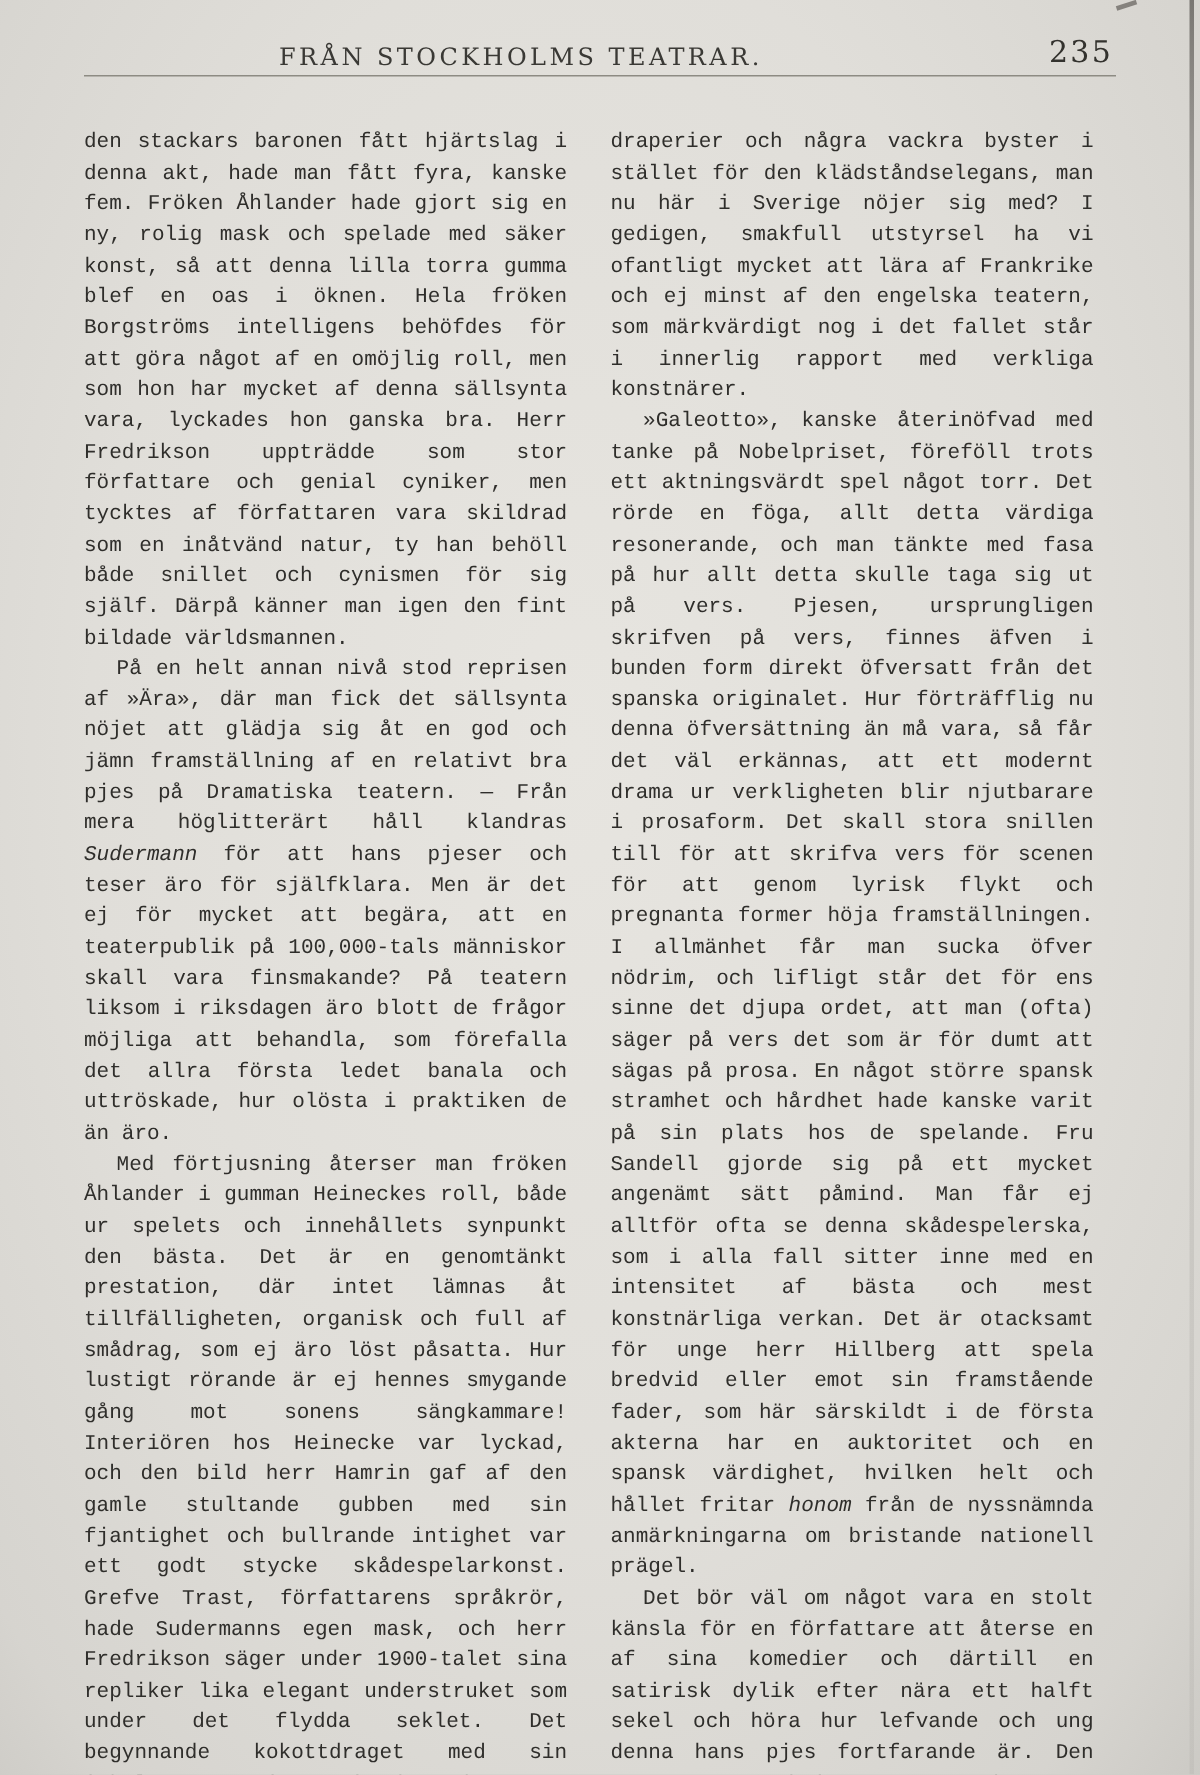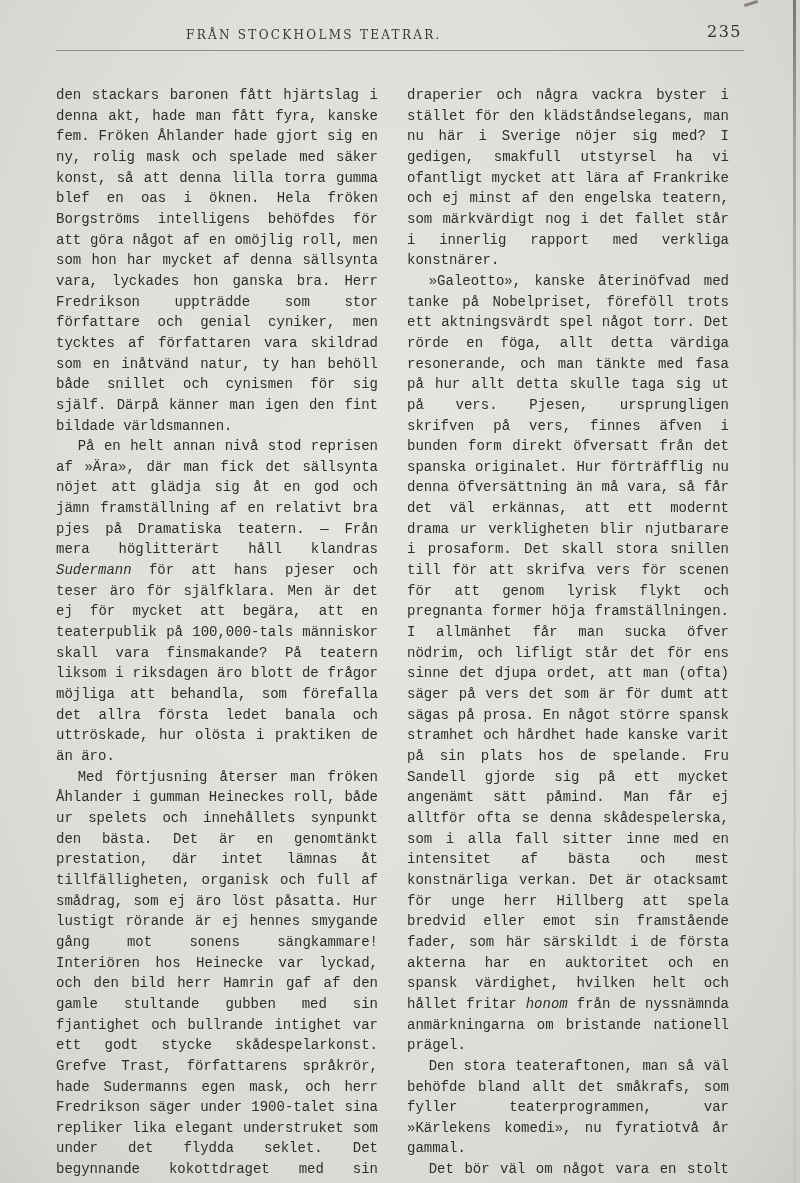--- a/index.html
+++ b/index.html
@@ -40,31 +40,31 @@
     transform: rotate(-18deg);
   }
   .running-head {
     position: relative;
     height: 24px;
   }
   .running-title {
     position: absolute;
     left: 130px;
     top: 4px;
-    font-size: 12px;
+    font-size: 16px;
     letter-spacing: 2.3px;
     color: #3a3935;
     white-space: nowrap;
     text-align: center;
   }
   .page-number {
     position: absolute;
     right: 2px;
     top: -2px;
-    font-size: 16px;
+    font-size: 20px;
     letter-spacing: 1.5px;
     color: #33322e;
   }
   .header-rule {
     border: none;
     border-top: 1px solid #8d8b83;
     margin: 2px 0 0 0;
   }
   .columns {
     display: flex;
@@ -109,19 +109,18 @@
 
     <div class="col">
       <p class="noindent">den stackars baronen fått hjärtslag i denna akt, hade man fått fyra, kanske fem. Fröken Åhlander hade gjort sig en ny, rolig mask och spelade med säker konst, så att denna lilla torra gumma blef en oas i öknen. Hela fröken Borgströms intelligens behöfdes för att göra något af en omöjlig roll, men som hon har mycket af denna sällsynta vara, lyckades hon ganska bra. Herr Fredrikson uppträdde som stor författare och genial cyniker, men tycktes af författaren vara skildrad som en inåtvänd natur, ty han behöll både snillet och cynismen för sig själf. Därpå känner man igen den fint bildade världsmannen.</p>
       <p><span>På en helt annan nivå stod reprisen af »Ära», där man fick det sällsynta nöjet att glädja sig åt en god och jämn framställning af en relativt bra pjes på Dramatiska teatern. — Från mera höglitterärt håll klandras </span><span class="it">Sudermann</span><span> för att hans pjeser och teser äro för själfklara. Men är det ej för mycket att begära, att en teaterpublik på 100,000-tals människor skall vara finsmakande? På teatern liksom i riksdagen äro blott de frågor möjliga att behandla, som förefalla det allra första ledet banala och uttröskade, hur olösta i praktiken de än äro.</span></p>
       <p>Med förtjusning återser man fröken Åhlander i gumman Heineckes roll, både ur spelets och innehållets synpunkt den bästa. Det är en genomtänkt prestation, där intet lämnas åt tillfälligheten, organisk och full af smådrag, som ej äro löst påsatta. Hur lustigt rörande är ej hennes smygande gång mot sonens sängkammare! Interiören hos Heinecke var lyckad, och den bild herr Hamrin gaf af den gamle stultande gubben med sin fjantighet och bullrande intighet var ett godt stycke skådespelarkonst. Grefve Trast, författarens språkrör, hade Sudermanns egen mask, och herr Fredrikson säger under 1900-talet sina repliker lika elegant understruket som under det flydda seklet. Det begynnande kokottdraget med sin iskyla, som visar sig hos den ännu barnsliga Alma, framhölls af den alltid genom sin intelligens intresseväckande fröken Borgström. — En liten detalj angående kommerserådets våning vill jag ej förbigå. Hvarför skola alla våra teaterrum vara så anskrämligt fula? Månne af omutlig sanningskärlek med tanke på våra medeltalsvåningar Kan det nu ej vara på tiden att beställa några vackra möbler, köpa några vackra</p>
     </div>
 
     <div class="col">
       <p class="noindent">draperier och några vackra byster i stället för den klädståndselegans, man nu här i Sverige nöjer sig med? I gedigen, smakfull utstyrsel ha vi ofantligt mycket att lära af Frankrike och ej minst af den engelska teatern, som märkvärdigt nog i det fallet står i innerlig rapport med verkliga konstnärer.</p>
       <p><span>»Galeotto», kanske återinöfvad med tanke på Nobelpriset, föreföll trots ett aktningsvärdt spel något torr. Det rörde en föga, allt detta värdiga resonerande, och man tänkte med fasa på hur allt detta skulle taga sig ut på vers. Pjesen, ursprungligen skrifven på vers, finnes äfven i bunden form direkt öfversatt från det spanska originalet. Hur förträfflig nu denna öfversättning än må vara, så får det väl erkännas, att ett modernt drama ur verkligheten blir njutbarare i prosaform. Det skall stora snillen till för att skrifva vers för scenen för att genom lyrisk flykt och pregnanta former höja framställningen. I allmänhet får man sucka öfver nödrim, och lifligt står det för ens sinne det djupa ordet, att man (ofta) säger på vers det som är för dumt att sägas på prosa. En något större spansk stramhet och hårdhet hade kanske varit på sin plats hos de spelande. Fru Sandell gjorde sig på ett mycket angenämt sätt påmind. Man får ej alltför ofta se denna skådespelerska, som i alla fall sitter inne med en intensitet af bästa och mest konstnärliga verkan. Det är otacksamt för unge herr Hillberg att spela bredvid eller emot sin framstående fader, som här särskildt i de första akterna har en auktoritet och en spansk värdighet, hvilken helt och hållet fritar </span><span class="it">honom</span><span> från de nyssnämnda anmärkningarna om bristande nationell prägel.</span></p>
-      <p>Den stora teateraftonen, man så väl behöfde bland allt det småkrafs, som fyller teaterprogrammen, var »Kärlekens komedi», nu fyratiotvå år gammal.</p>
       <p>Det bör väl om något vara en stolt känsla för en författare att återse en af sina komedier och därtill en satirisk dylik efter nära ett halft sekel och höra hur lefvande och ung denna hans pjes fortfarande är. Den gravaste anmärkningen är, att knappast den enklaste köksa kan öppna munnen utan att komma med något genialiskt. Måtte författare i alla land akta sig för detta fel! Till hvilket barnfyrverkeri med ryska smällare till knalleffekter nedsjunker</p>
     </div>
 
   </div>
 
 </div>
 
 </body></html>

